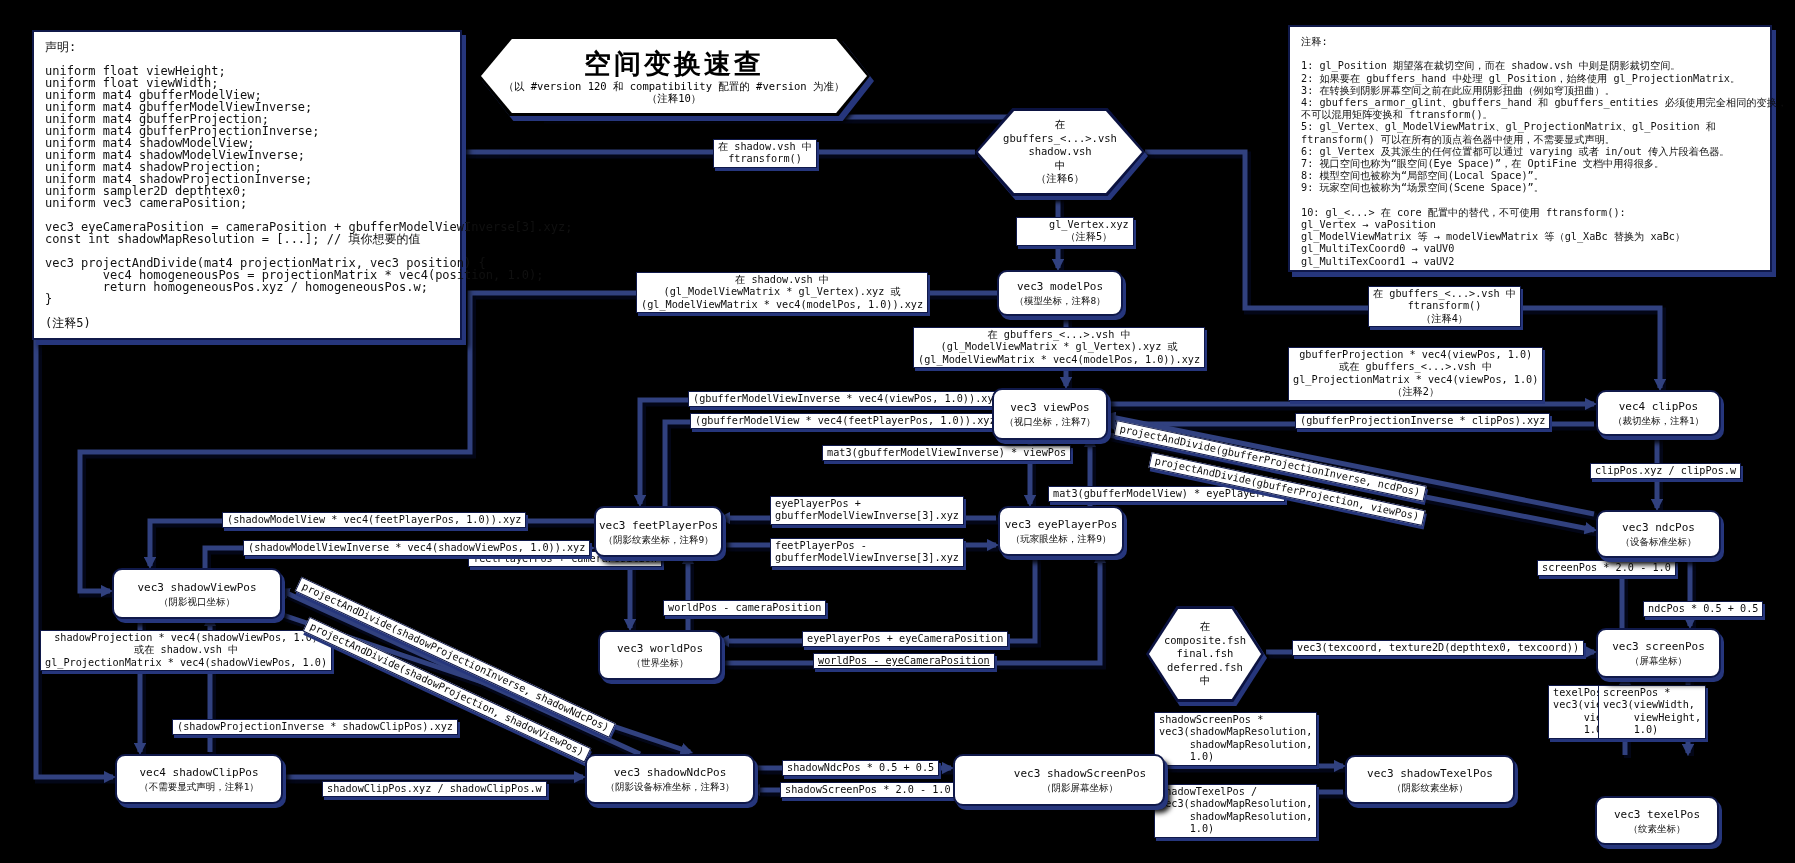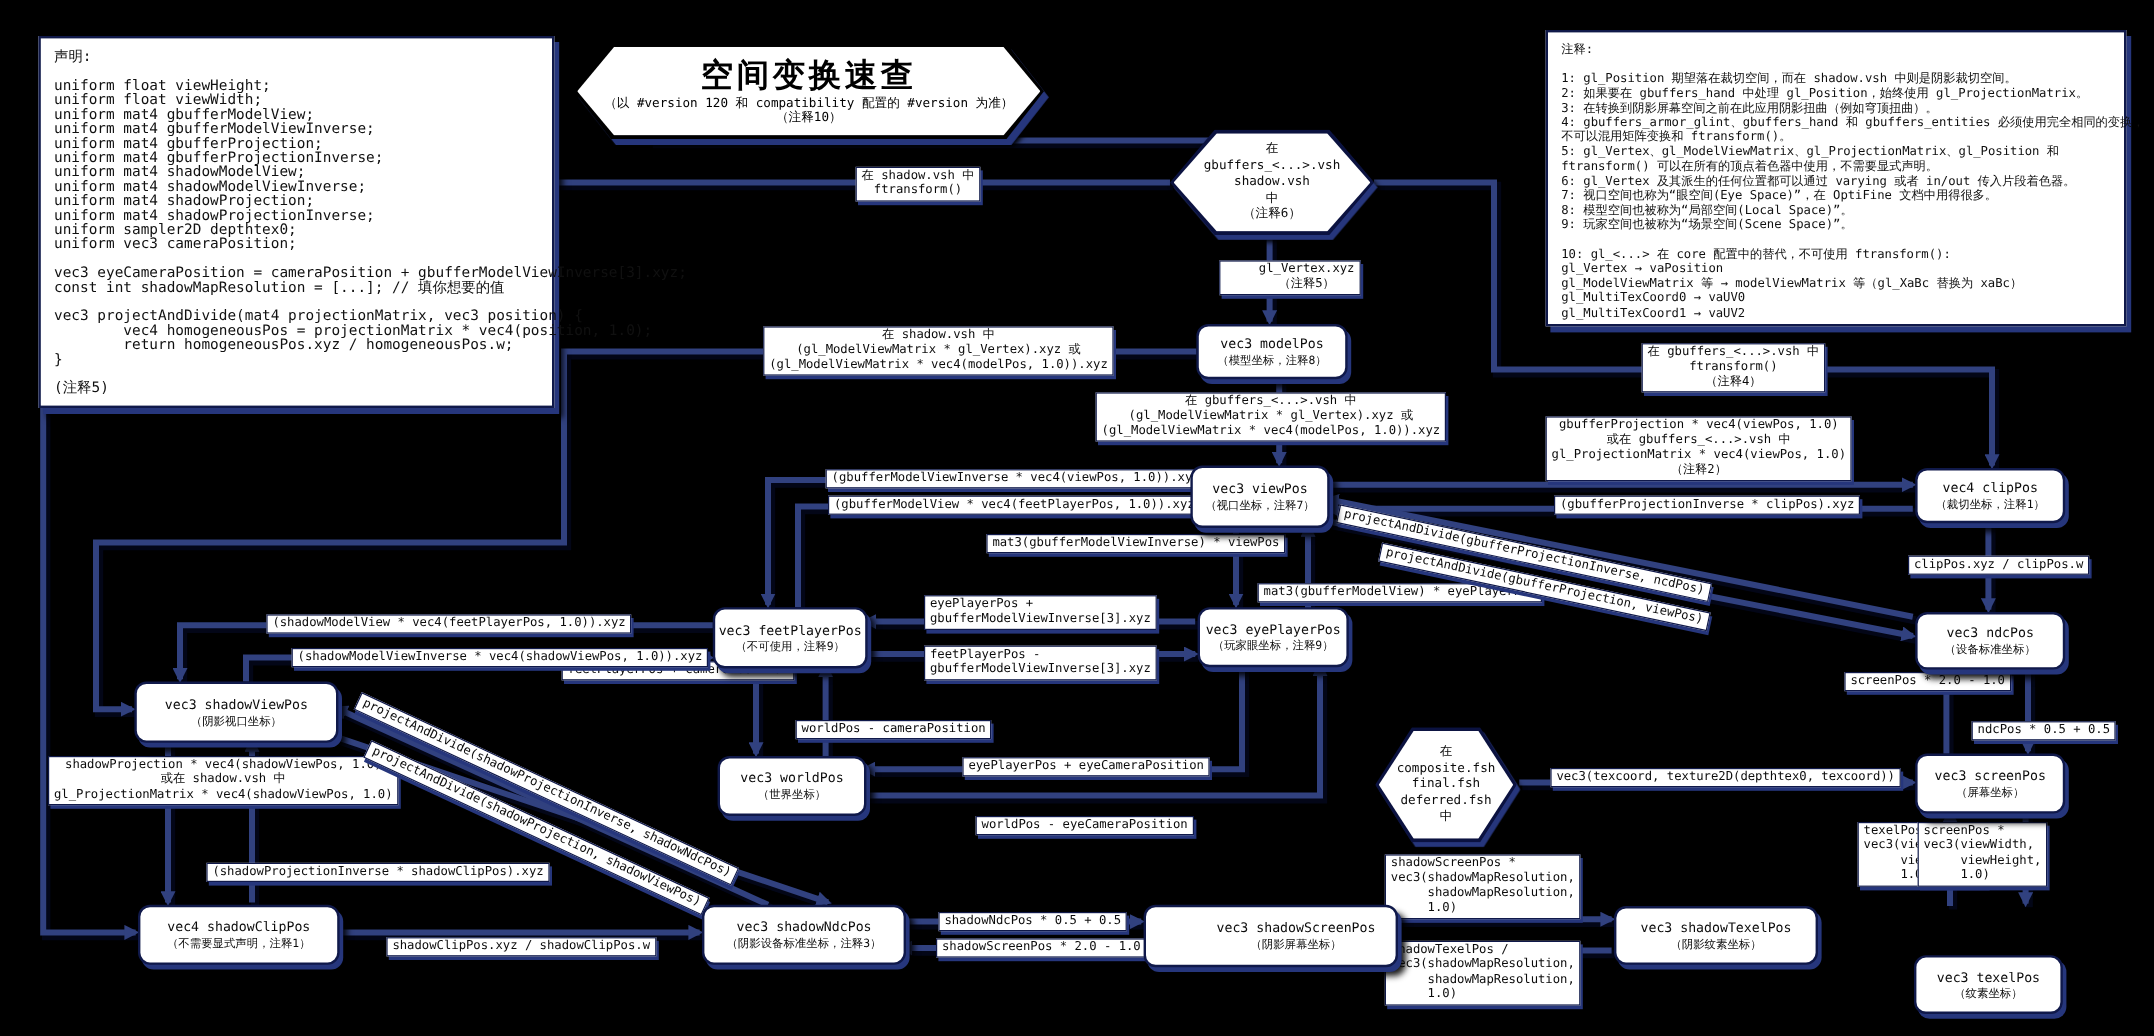--- a/index.html
+++ b/index.html
@@ -230,21 +230,21 @@
 vec3(viewWidth,
      viewHeight,
      1.0)</div>
     <div class="elabel left" style="left: 1598px; top: 685px;">screenPos *
 vec3(viewWidth,
      viewHeight,
      1.0)</div>
     <div class="elabel" style="left: 1292px; top: 640px;">vec3(texcoord, texture2D(depthtex0, texcoord))</div>
     <div class="elabel" style="left: 663px; top: 600px;">worldPos - cameraPosition</div>
     <div class="elabel" style="left: 802px; top: 631px;">eyePlayerPos + eyeCameraPosition</div>
-    <div class="elabel" style="left: 813px; top: 680px;">worldPos - eyeCameraPosition</div>
+    <div class="elabel" style="left: 813px; top: 653px; text-decoration: underline;">worldPos - eyeCameraPosition</div>
     <div class="elabel" style="left: 468px; top: 551px;">feetPlayerPos + cameraPosition</div>
     <div class="elabel" style="left: 222px; top: 512px;">(shadowModelView * vec4(feetPlayerPos, 1.0)).xyz</div>
     <div class="elabel" style="left: 243px; top: 540px;">(shadowModelViewInverse * vec4(shadowViewPos, 1.0)).xyz</div>
     <div class="elabel" style="left: 40px; top: 630px;">shadowProjection * vec4(shadowViewPos, 1.0)
 或在 shadow.vsh 中
 gl_ProjectionMatrix * vec4(shadowViewPos, 1.0)</div>
     <div class="elabel" style="left: 172px; top: 719px;">(shadowProjectionInverse * shadowClipPos).xyz</div>
     <div class="elabel" style="left: 322px; top: 781px;">shadowClipPos.xyz / shadowClipPos.w</div>
     <div class="elabel" style="left: 782px; top: 760px;">shadowNdcPos * 0.5 + 0.5</div>
     <div class="elabel" style="left: 780px; top: 782px;">shadowScreenPos * 2.0 - 1.0</div>
@@ -269,21 +269,21 @@
     <div class="node" style="left: 992px; top: 388px; width: 112px; height: 48px;">
       <div class="node-code">vec3 viewPos</div>
       <div class="node-sub">（视口坐标，注释7）</div>
     </div>
     <div class="node" style="left: 998px; top: 506px; width: 122px; height: 46px;">
       <div class="node-code">vec3 eyePlayerPos</div>
       <div class="node-sub">（玩家眼坐标，注释9）</div>
     </div>
     <div class="node" style="left: 594px; top: 506px; width: 125px; height: 47px;">
       <div class="node-code">vec3 feetPlayerPos</div>
-      <div class="node-sub">（不可使用，注释9）</div>
+      <div class="node-sub">（阴影纹素坐标，注释9）</div>
     </div>
     <div class="node" style="left: 598px; top: 630px; width: 120px; height: 46px;">
       <div class="node-code">vec3 worldPos</div>
       <div class="node-sub">（世界坐标）</div>
     </div>
     <div class="node" style="left: 112px; top: 568px; width: 166px; height: 47px;">
       <div class="node-code">vec3 shadowViewPos</div>
       <div class="node-sub">（阴影视口坐标）</div>
     </div>
     <div class="node" style="left: 115px; top: 754px; width: 164px; height: 46px;">

